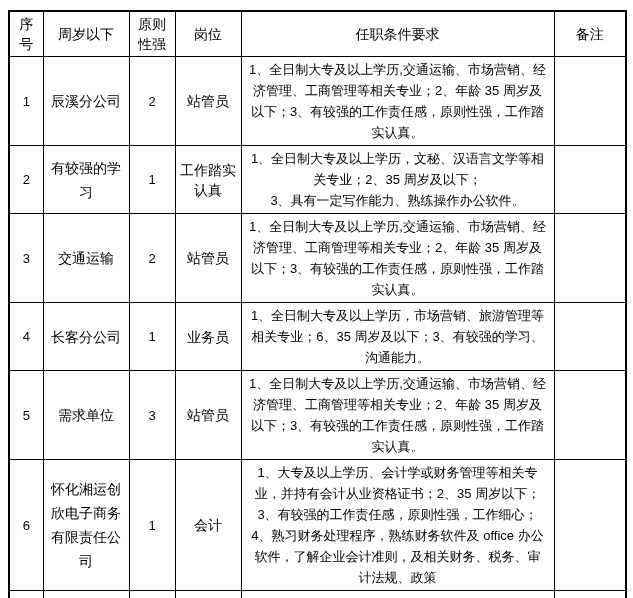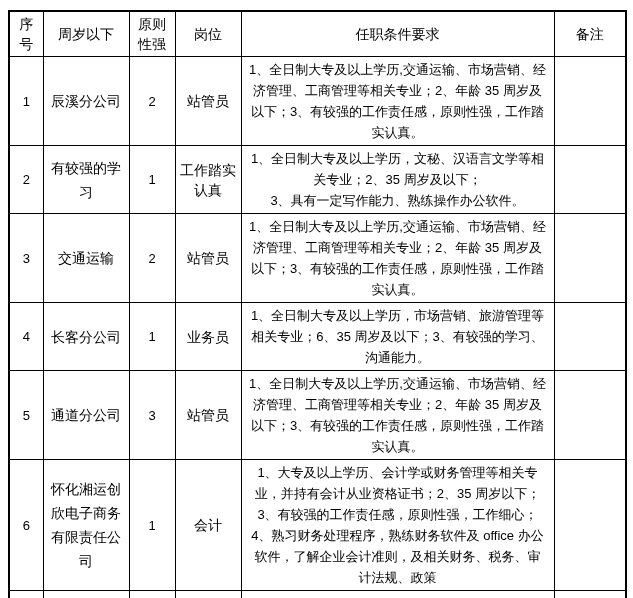--- a/index.html
+++ b/index.html
@@ -128,21 +128,21 @@
     <tr style="height:50px;">
       <td class="cell-no">4</td>
       <td class="cell-unit">长客分公司</td>
       <td class="cell-count">1</td>
       <td class="cell-position">业务员</td>
       <td class="cell-req">1、全日制大专及以上学历，市场营销、旅游管理等相关专业；6、35 周岁及以下；3、有较强的学习、沟通能力。</td>
       <td class="cell-remark"></td>
     </tr>
     <tr style="height:64px;">
       <td class="cell-no">5</td>
-      <td class="cell-unit">通道分公司</td>
+      <td class="cell-unit">需求单位</td>
       <td class="cell-count">3</td>
       <td class="cell-position">站管员</td>
       <td class="cell-req">1、全日制大专及以上学历,交通运输、市场营销、经济管理、工商管理等相关专业；2、年龄 35 周岁及以下；3、有较强的工作责任感，原则性强，工作踏实认真。</td>
       <td class="cell-remark"></td>
     </tr>
     <tr style="height:105px;">
       <td class="cell-no">6</td>
       <td class="cell-unit">怀化湘运创欣电子商务有限责任公司</td>
       <td class="cell-count">1</td>
       <td class="cell-position">会计</td>

